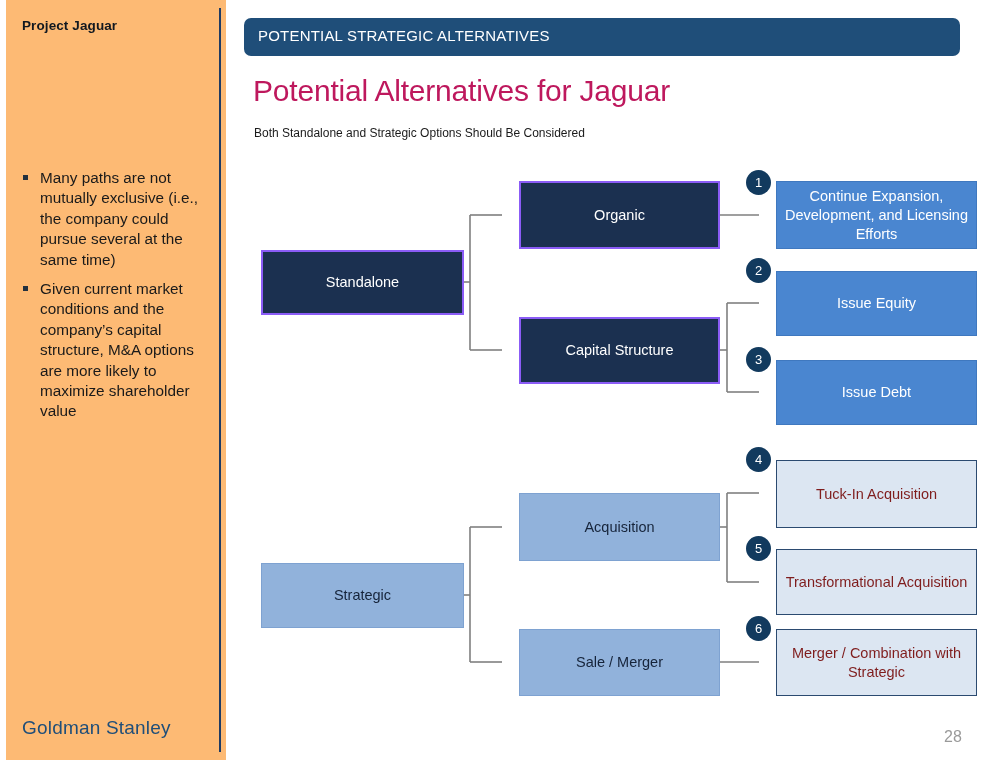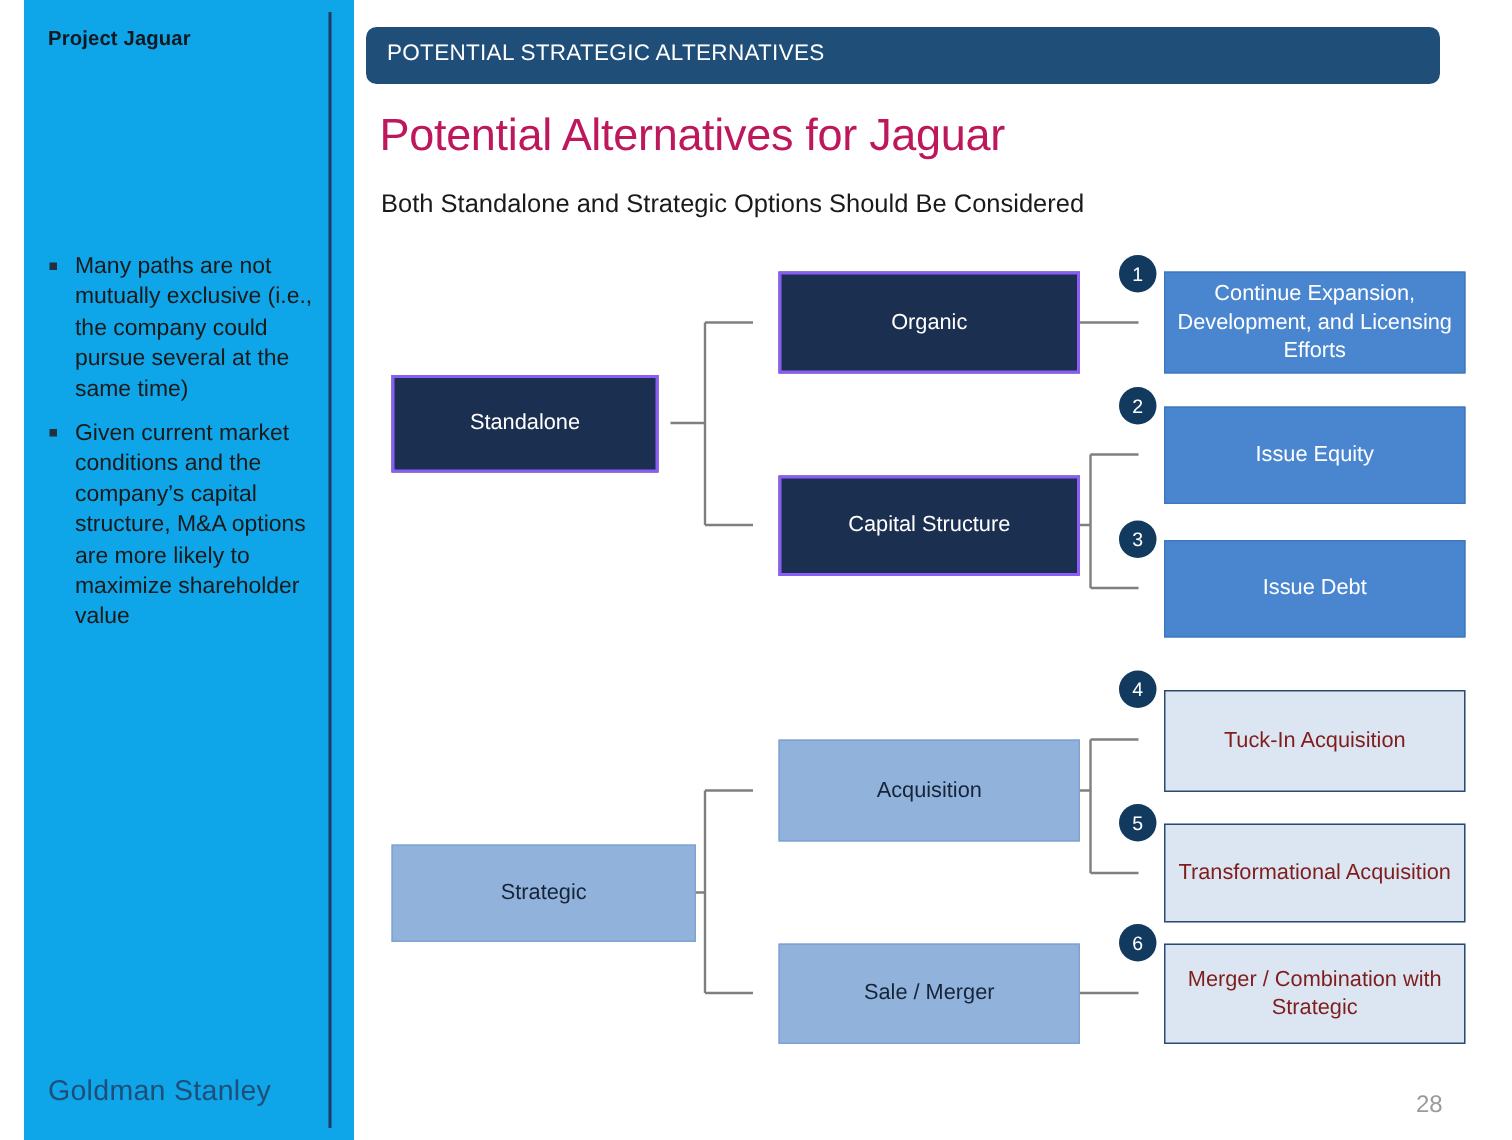--- a/index.html
+++ b/index.html
@@ -6,21 +6,21 @@
   body{
     width:1008px;height:760px;
     background:#ffffff;
     font-family:"Liberation Sans","DejaVu Sans",sans-serif;
     position:relative;overflow:hidden;
     color:#1b2a41;
   }
   .slide{position:absolute;inset:0;background:#fff;}
 
   
-  .sidebar{position:absolute;left:16px;top:0;width:220px;height:760px;background:#0ea5e9;}
+  .sidebar{position:absolute;left:6px;top:0;width:220px;height:760px;background:#fdba74;}
   .sidebar-divider{
     position:absolute;left:219px;top:8px;width:2px;height:744px;
     background:#1f3b63;
   }
   .project-title{
     position:absolute;left:16px;top:18px;
     font-size:13.5px;font-weight:bold;color:#111820;
     letter-spacing:.1px;
   }
   .bullets{position:absolute;left:14px;top:168px;width:196px;}
@@ -44,21 +44,21 @@
   .banner-text{
     position:absolute;left:14px;top:9px;
     color:#fff;font-size:15px;letter-spacing:.2px;
   }
   .slide-title{
     position:absolute;left:253px;top:74px;
     font-size:30px;color:#be185d;letter-spacing:-.2px;
   }
   .slide-subtitle{
     position:absolute;left:254px;top:126px;
-    font-size:17px;color:#1a1a1a;
+    font-size:12px;color:#1a1a1a;
   }
 
   
   .canvas{position:absolute;left:0;top:0;width:1008px;height:760px;pointer-events:none;}
   .canvas svg{position:absolute;left:0;top:0;}
 
   .node{
     position:absolute;box-sizing:border-box;
     display:flex;align-items:center;justify-content:center;text-align:center;
     font-size:14.5px;line-height:19px;
@@ -135,21 +135,21 @@
         <path d="M703 527 L727 527"></path>
         <path d="M727 493 L727 582"></path>
         <path d="M727 493 L759 493"></path>
         <path d="M727 582 L759 582"></path>
 
         <path d="M703 662 L759 662"></path>
       </g>
     </svg>
   </div>
 
-  <div class="node dark" style="left:244px;top:250px;width:178px;height:65px;">
+  <div class="node dark" style="left:244px;top:250px;width:203px;height:65px;">
     <span>Standalone</span>
   </div>
   <div class="node steel" style="left:244px;top:563px;width:203px;height:65px;">
     <span>Strategic</span>
   </div>
 
   <div class="node dark" style="left:502px;top:181px;width:201px;height:68px;">
     <span>Organic</span>
   </div>
   <div class="node dark" style="left:502px;top:317px;width:201px;height:67px;">

